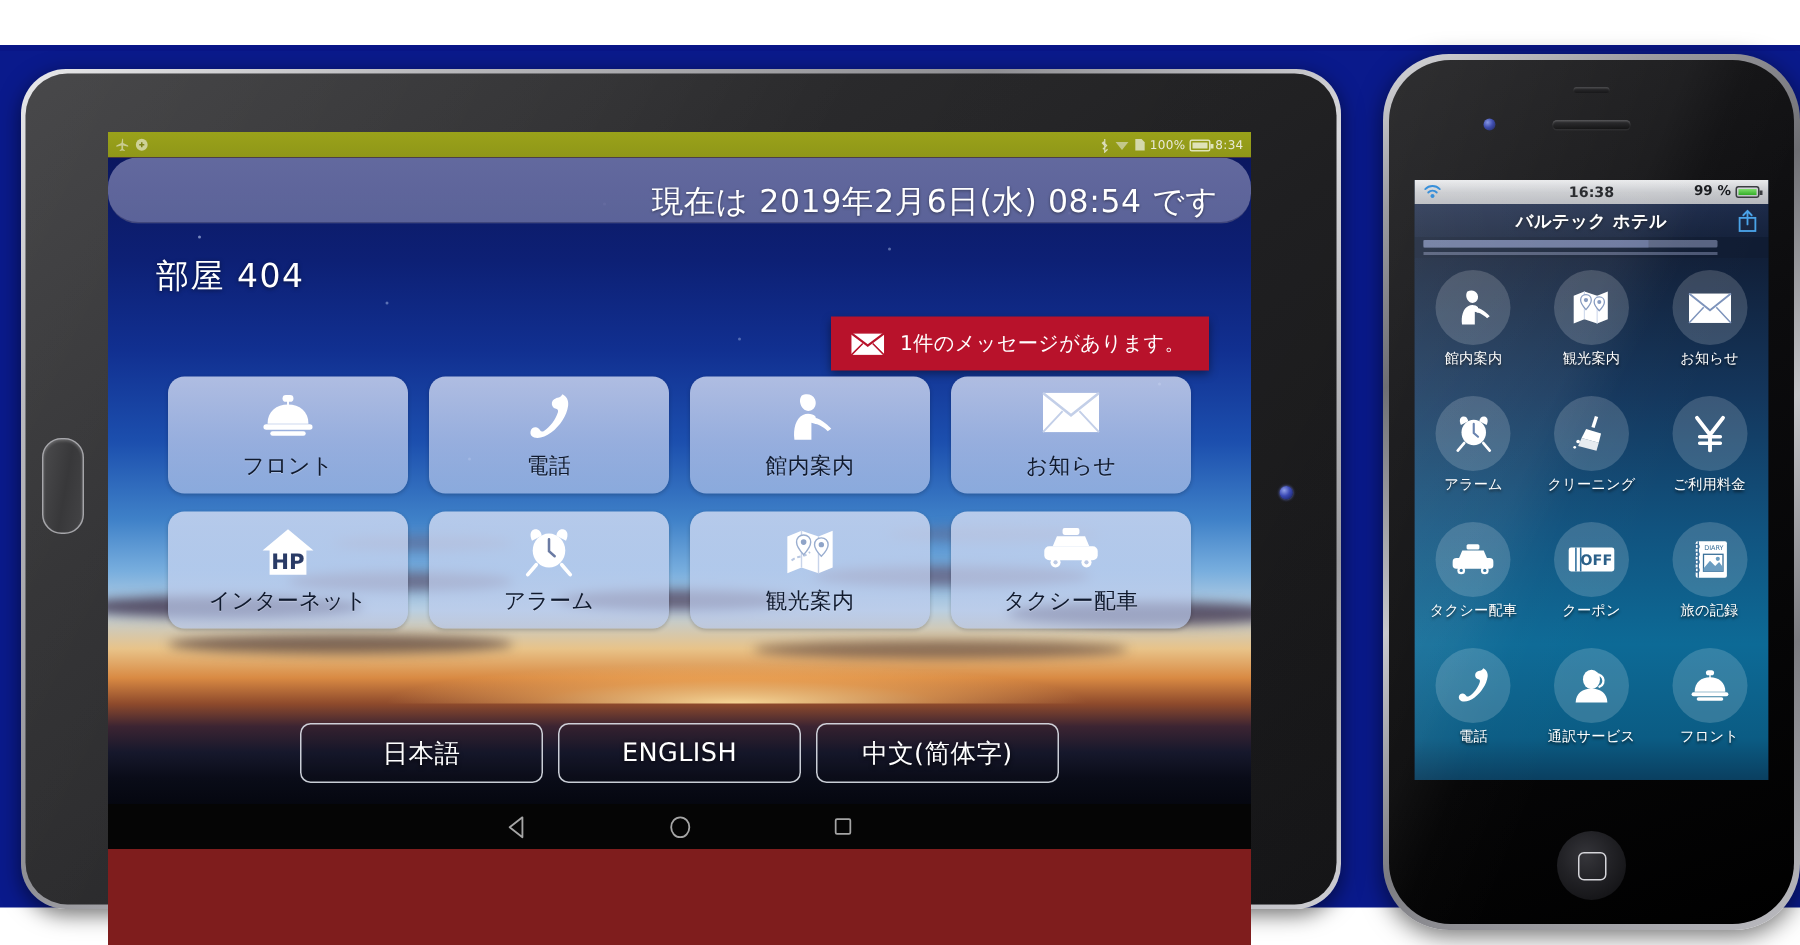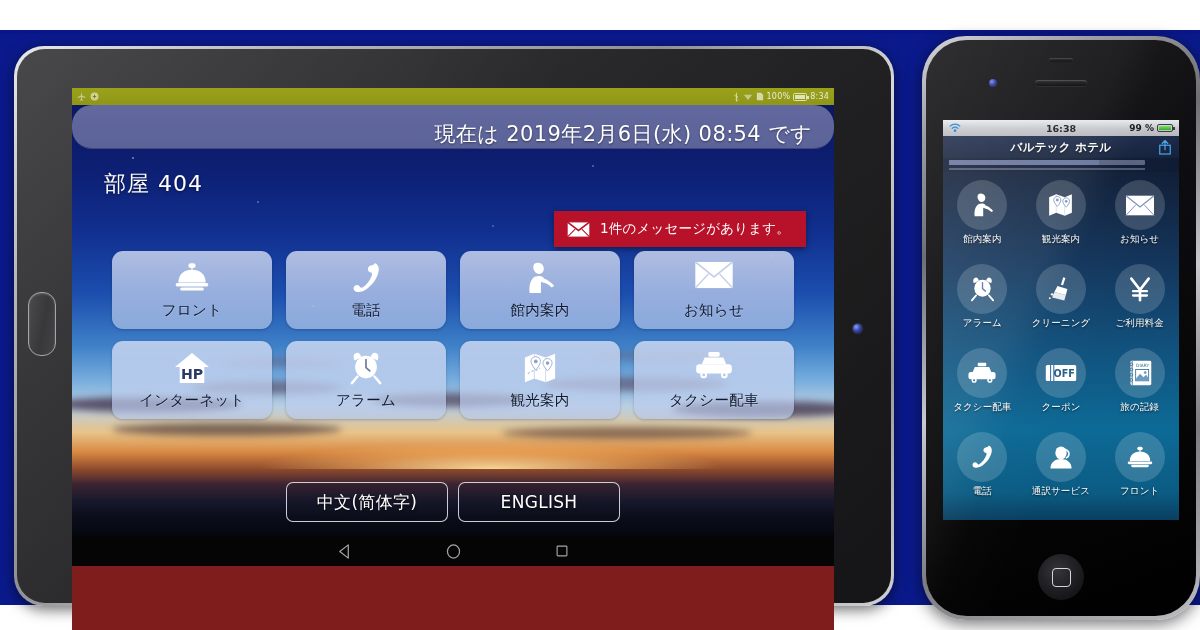--- a/index.html
+++ b/index.html
@@ -471,24 +471,27 @@
               <circle cx="10" cy="25.5" r="1.5" fill="#bcc9e4"></circle>
               <circle cx="32" cy="25.5" r="1.5" fill="#bcc9e4"></circle>
             </svg>
           </div>
           <div class="tile-lb">タクシー配車</div>
         </div>
       </div>
 
       <div id="t-langs">
         <div class="lang-btn">
-          <span class="lang-lb">中文(简体字)</span>
+          <span class="lang-lb">日本語</span>
         </div>
         <div class="lang-btn">
           <span class="lang-lb">ENGLISH</span>
+        </div>
+        <div class="lang-btn">
+          <span class="lang-lb">中文(简体字)</span>
         </div>
       </div>
     </div>
 
     <div id="t-navbar">
       <svg class="nav-ic" width="17" height="17" viewBox="0 0 18 18">
         <path d="M13 2 L4 9 L13 16 Z" fill="none" stroke="#e3e3e3" stroke-width="1.3" stroke-linejoin="round"></path>
       </svg>
       <svg class="nav-ic" width="17" height="17" viewBox="0 0 18 18">
         <ellipse cx="9" cy="9" rx="6.4" ry="7" fill="none" stroke="#e3e3e3" stroke-width="1.3"></ellipse>

